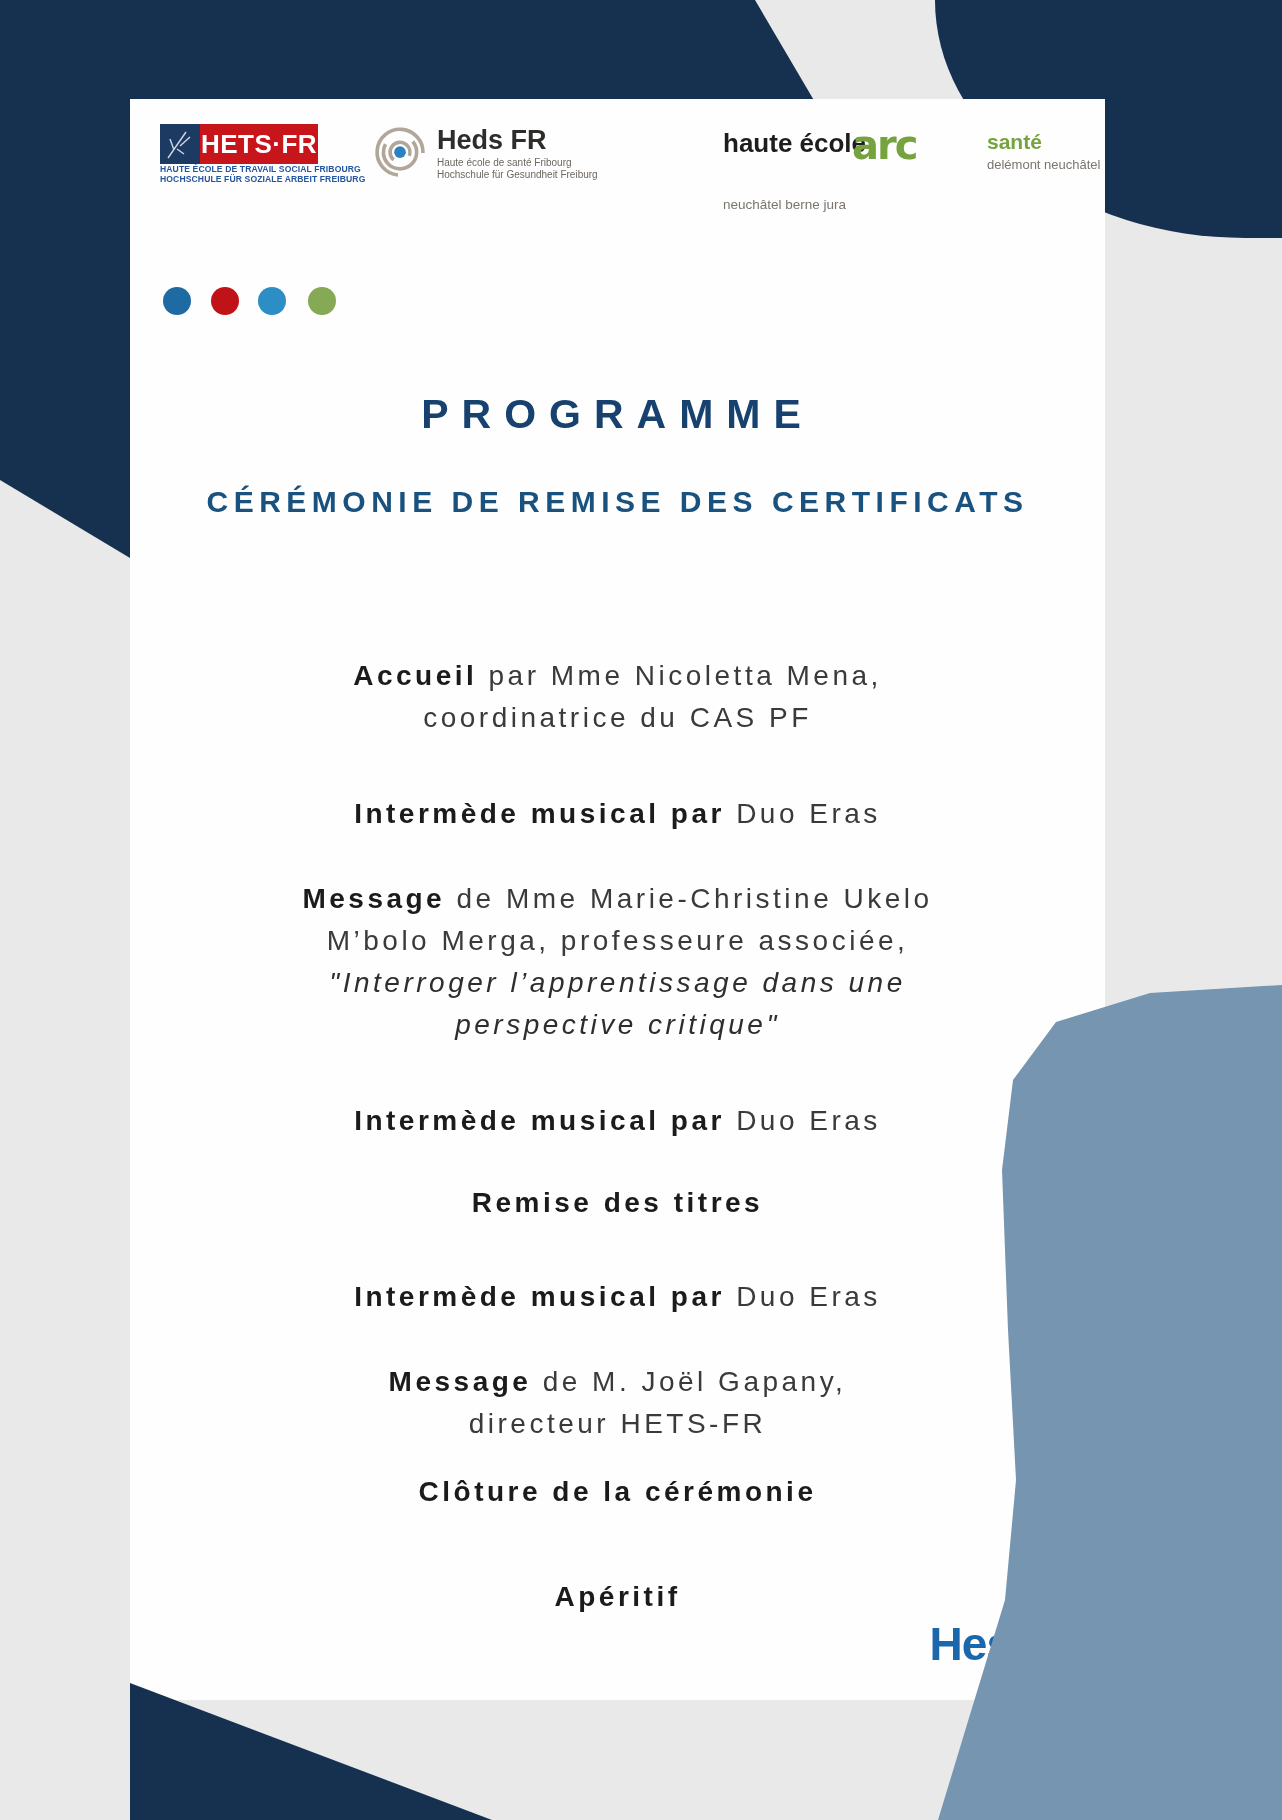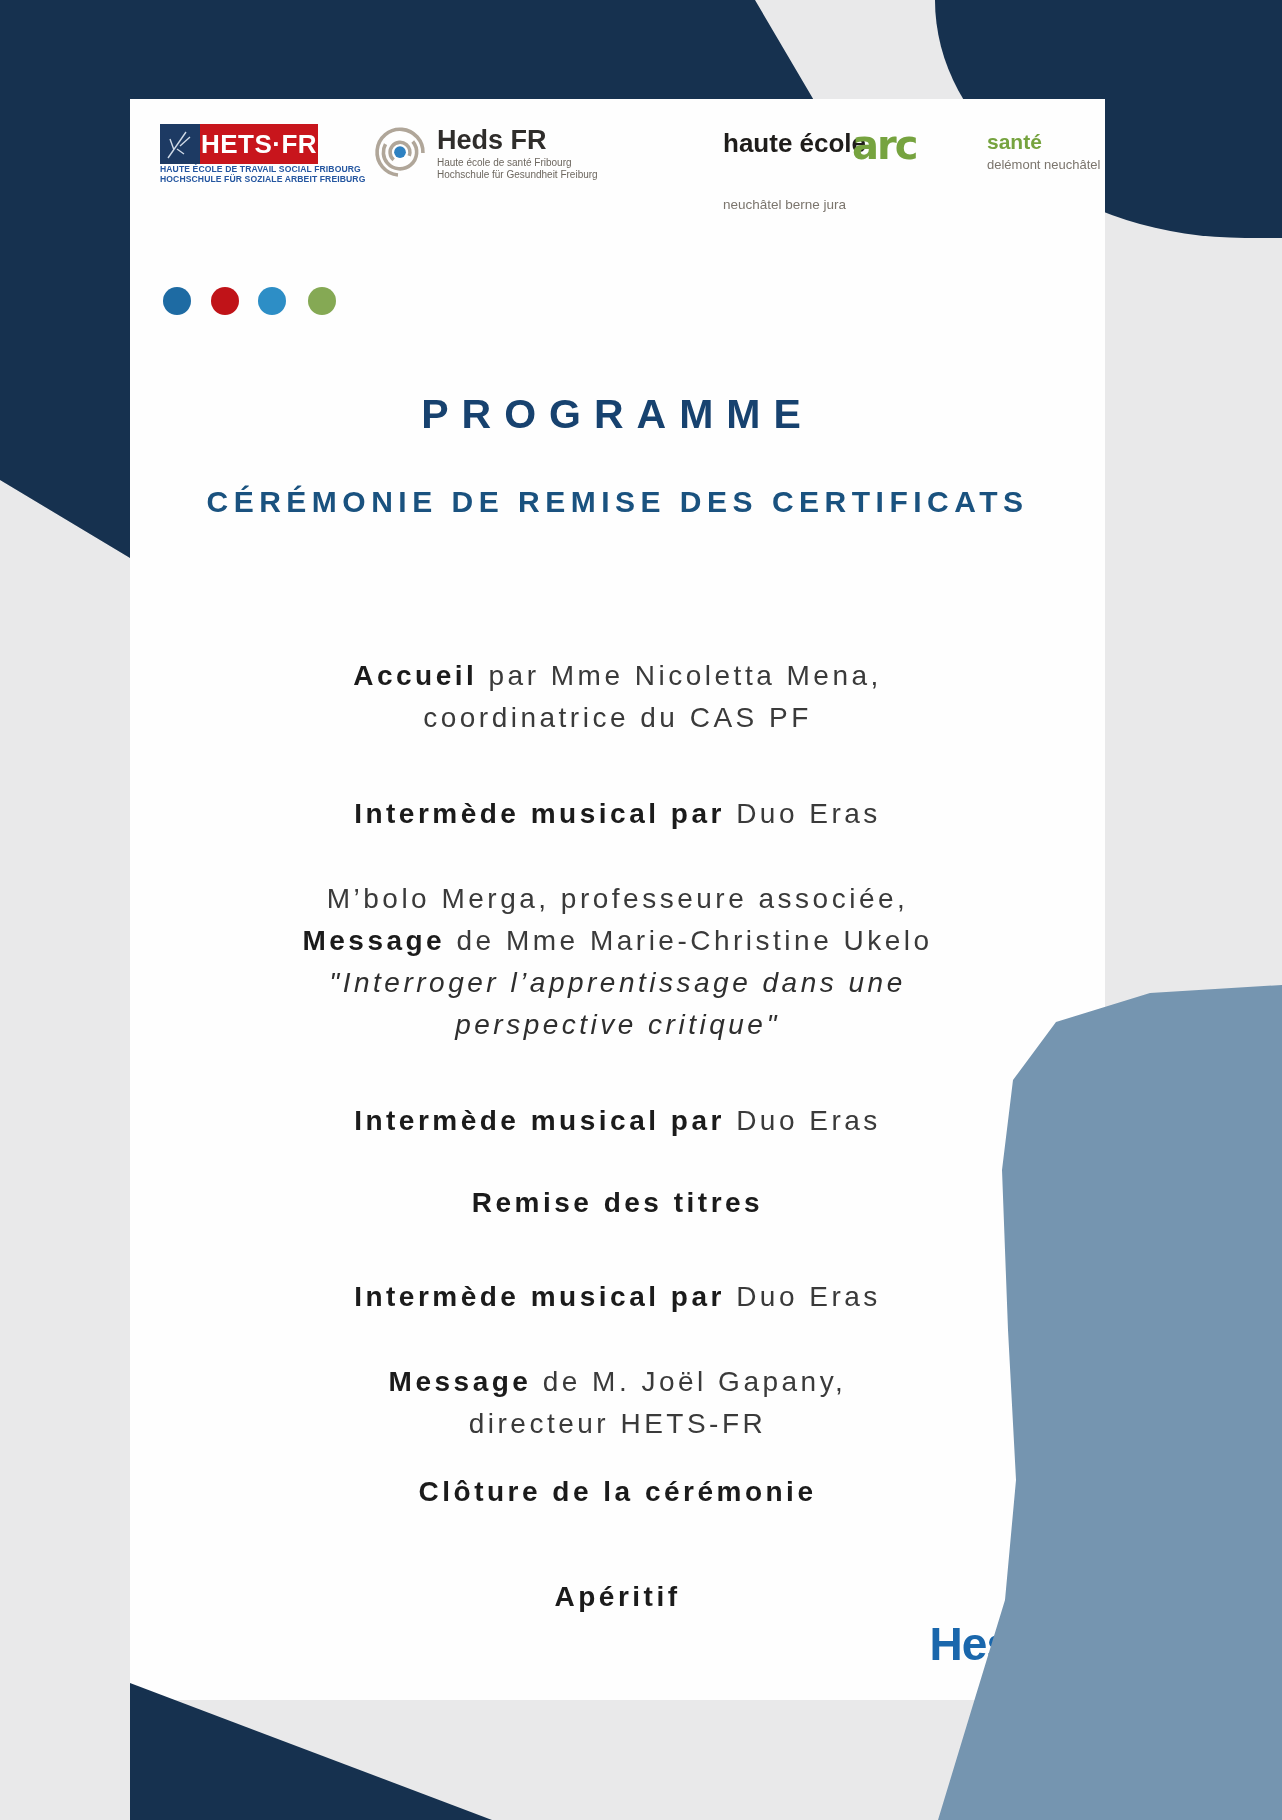--- a/index.html
+++ b/index.html
@@ -157,22 +157,22 @@
 
     <div id="program-list">
         <div class="program-item" style="top: 556px;">
           <div><span class="run-b">Accueil</span><span class="run-r"> par Mme Nicoletta Mena,</span></div>
           <div><span class="run-r">coordinatrice du CAS PF</span></div>
         </div>
         <div class="program-item" style="top: 694px;">
           <div><span class="run-b">Intermède musical par</span><span class="run-r"> Duo Eras</span></div>
         </div>
         <div class="program-item" style="top: 779px;">
+          <div><span class="run-b">Message</span><span class="run-r"> de Mme Marie-Christine Ukelo</span></div>
           <div><span class="run-r">M’bolo Merga, professeure associée,</span></div>
-          <div><span class="run-b">Message</span><span class="run-r"> de Mme Marie-Christine Ukelo</span></div>
           <div><span class="run-i">"Interroger l’apprentissage dans une</span></div>
           <div><span class="run-i">perspective critique"</span></div>
         </div>
         <div class="program-item" style="top: 1001px;">
           <div><span class="run-b">Intermède musical par</span><span class="run-r"> Duo Eras</span></div>
         </div>
         <div class="program-item" style="top: 1083px;">
           <div><span class="run-b">Remise des titres</span></div>
         </div>
         <div class="program-item" style="top: 1177px;">

